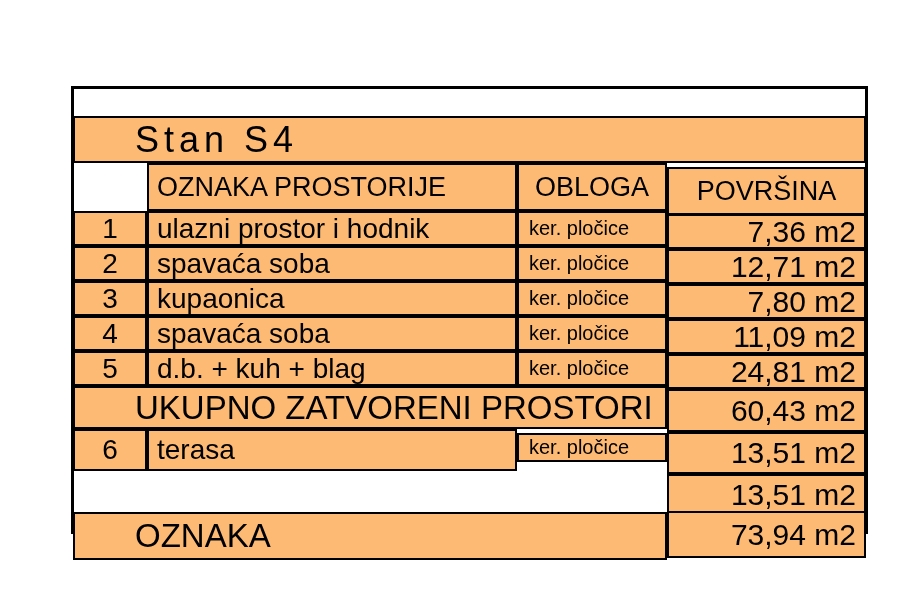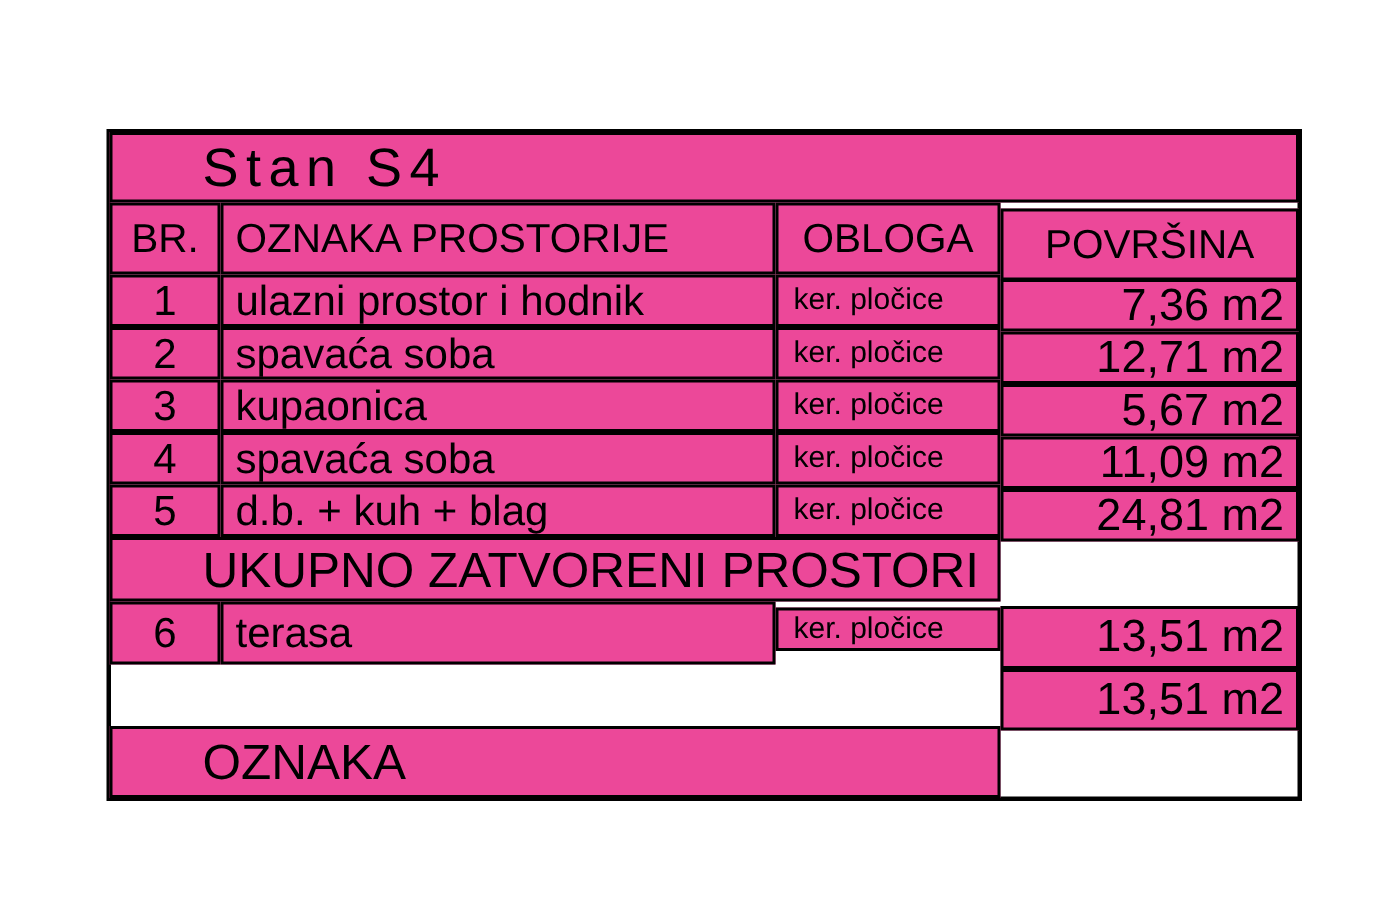--- a/index.html
+++ b/index.html
@@ -19,25 +19,26 @@
   .frame {
     position: absolute;
     box-sizing: border-box;
     border: 3px solid #000000;
     background: transparent;
   }
   .cell {
     position: absolute;
     box-sizing: border-box;
     border: 2px solid #000000;
-    background: #ec4899;
+    background: #fdba74;
     display: flex;
     align-items: center;
     white-space: nowrap;
     color: #000000;
+    margin-top: 28px;
   }
   .c-center { justify-content: center; }
   .c-left   { justify-content: flex-start; padding-left: 8px; }
   .c-left10 { justify-content: flex-start; padding-left: 10px; }
   .c-right  { justify-content: flex-end; padding-right: 8px; }
   .c-indent { justify-content: flex-start; padding-left: 60px; }
 
   .f-title { font-size: 36px; letter-spacing: 5px; }
   .f-head  { font-size: 27px; }
   .f-row   { font-size: 28px; }
@@ -47,54 +48,55 @@
 </style>
 </head>
 <body>
 
 <div class="screen">
 
   <div class="frame" style="left:71px;top:86px;width:797px;height:448px;"></div>
 
   <div class="cell c-indent f-title" style="left:73px;top:88px;width:793px;height:47px;">Stan S4</div>
 
-  <div class="cell c-center f-head" style="left:73px;top:135px;width:74px;height:48px;">BR.</div>
   <div class="cell c-left f-head" style="left:147px;top:135px;width:370px;height:48px;">OZNAKA PROSTORIJE</div>
   <div class="cell c-center f-head" style="left:667px;top:139px;width:199px;height:48px;">POVRŠINA</div>
   <div class="cell c-center f-head" style="left:517px;top:135px;width:150px;height:48px;">OBLOGA</div>
 
   <div class="cell c-center f-row" style="left:73px;top:183px;width:74px;height:35px;">1</div>
   <div class="cell c-left f-row" style="left:147px;top:183px;width:370px;height:35px;">ulazni prostor i hodnik</div>
   <div class="cell c-left10 f-small" style="left:517px;top:183px;width:150px;height:35px;">ker. pločice</div>
   <div class="cell c-right f-val" style="left:667px;top:186px;width:199px;height:35px;">7,36 m2</div>
 
   <div class="cell c-center f-row" style="left:73px;top:218px;width:74px;height:35px;">2</div>
   <div class="cell c-left f-row" style="left:147px;top:218px;width:370px;height:35px;">spavaća soba</div>
   <div class="cell c-left10 f-small" style="left:517px;top:218px;width:150px;height:35px;">ker. pločice</div>
   <div class="cell c-right f-val" style="left:667px;top:221px;width:199px;height:35px;">12,71 m2</div>
 
   <div class="cell c-center f-row" style="left:73px;top:253px;width:74px;height:35px;">3</div>
   <div class="cell c-left f-row" style="left:147px;top:253px;width:370px;height:35px;">kupaonica</div>
   <div class="cell c-left10 f-small" style="left:517px;top:253px;width:150px;height:35px;">ker. pločice</div>
-  <div class="cell c-right f-val" style="left:667px;top:256px;width:199px;height:35px;">5,67 m2</div>
+  <div class="cell c-right f-val" style="left:667px;top:256px;width:199px;height:35px;">7,80 m2</div>
 
   <div class="cell c-center f-row" style="left:73px;top:288px;width:74px;height:35px;">4</div>
   <div class="cell c-left f-row" style="left:147px;top:288px;width:370px;height:35px;">spavaća soba</div>
   <div class="cell c-left10 f-small" style="left:517px;top:288px;width:150px;height:35px;">ker. pločice</div>
   <div class="cell c-right f-val" style="left:667px;top:291px;width:199px;height:35px;">11,09 m2</div>
 
   <div class="cell c-center f-row" style="left:73px;top:323px;width:74px;height:35px;">5</div>
   <div class="cell c-left f-row" style="left:147px;top:323px;width:370px;height:35px;">d.b. + kuh + blag</div>
   <div class="cell c-left10 f-small" style="left:517px;top:323px;width:150px;height:35px;">ker. pločice</div>
   <div class="cell c-right f-val" style="left:667px;top:326px;width:199px;height:35px;">24,81 m2</div>
 
   <div class="cell c-indent f-sum" style="left:73px;top:358px;width:594px;height:43px;">UKUPNO ZATVORENI PROSTORI</div>
+  <div class="cell c-right f-val" style="left:667px;top:361px;width:199px;height:43px;">60,43 m2</div>
 
   <div class="cell c-center f-row" style="left:73px;top:401px;width:74px;height:42px;">6</div>
   <div class="cell c-left f-row" style="left:147px;top:401px;width:370px;height:42px;">terasa</div>
   <div class="cell c-left10 f-small" style="left:517px;top:405px;width:150px;height:29px;">ker. pločice</div>
   <div class="cell c-right f-val" style="left:667px;top:404px;width:199px;height:42px;">13,51 m2</div>
 
   <div class="cell c-right f-val" style="left:667px;top:446px;width:199px;height:41px;">13,51 m2</div>
 
   <div class="cell c-indent f-sum" style="left:73px;top:484px;width:594px;height:48px;">OZNAKA</div>
+  <div class="cell c-right f-val" style="left:667px;top:483px;width:199px;height:47px;">73,94 m2</div>
 
 </div>
 
 </body></html>

